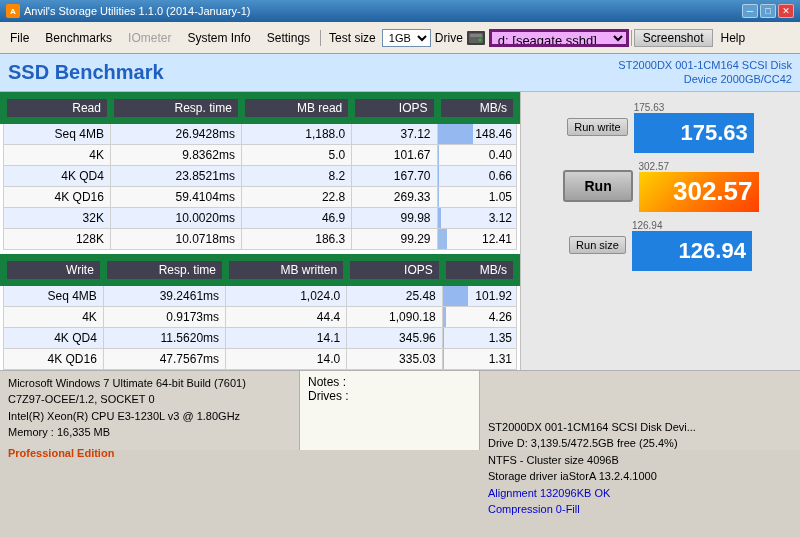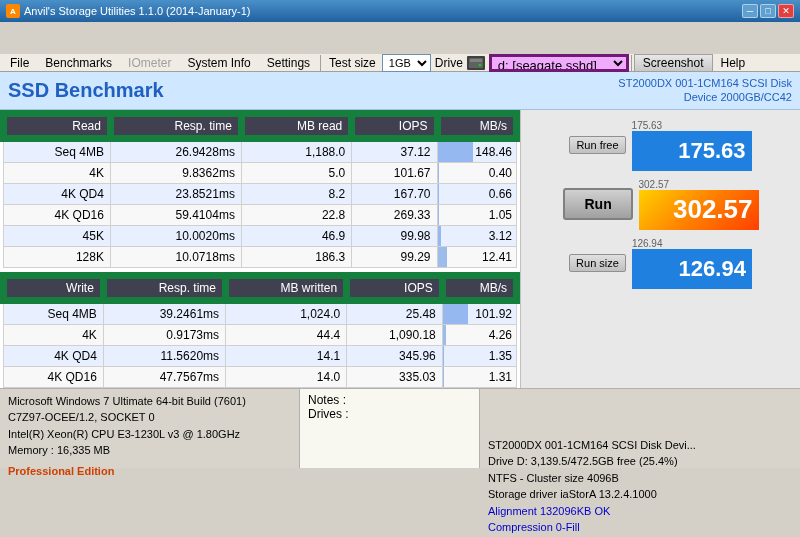--- a/index.html
+++ b/index.html
@@ -22,23 +22,22 @@
     .tb-btn.min { background: #60a0d0; }
     .tb-btn.max { background: #60a0d0; }
     .tb-btn.close { background: #e04040; }
 
     
     .menu-bar {
       background: #f0ece4;
       border-bottom: 1px solid #a0a0a0;
       display: flex;
       align-items: center;
-      height: 18px;
+      height: 32px;
       padding: 0 2px;
-      margin-top: 32px;
     }
     .menu-item {
       padding: 2px 8px;
       cursor: pointer;
       font-size: 12px;
       color: #000;
     }
     .menu-item.disabled { color: #a0a0a0; }
 
     .menu-separator { width: 1px; height: 16px; background: #a0a0a0; margin: 0 2px; }
@@ -385,21 +384,21 @@
     <td>22.8</td>
     <td>269.33</td>
     <td class="mbs-cell">
       <div class="mbs-bar-container">
         <div class="mbs-bar" style="width:2%; background: #4080e0; opacity:0.5;"></div>
         <span class="mbs-value">1.05</span>
       </div>
     </td>
   </tr>
             <tr class="read-row-4">
-    <td class="row-label">45K</td>
+    <td class="row-label">32K</td>
     <td>10.0020ms</td>
     <td>46.9</td>
     <td>99.98</td>
     <td class="mbs-cell">
       <div class="mbs-bar-container">
         <div class="mbs-bar" style="width:4%; background: #4080e0; opacity:0.5;"></div>
         <span class="mbs-value">3.12</span>
       </div>
     </td>
   </tr>
@@ -477,21 +476,21 @@
       </div>
     </td>
   </tr>
           </tbody>
       </table>
     </div>
 
     <div class="right-panel">
 
       <div class="action-row">
-        <button class="action-btn">Run free</button>
+        <button class="action-btn">Run write</button>
         <div style="display:flex; flex-direction:column; align-items:flex-start;">
           <span style="font-size:10px; color:#606060;">175.63</span>
           <div class="score-box score-box-read">
             <span>175.63</span>
           </div>
         </div>
       </div>
 
       <div class="action-row">
         <button class="run-btn">Run</button>

